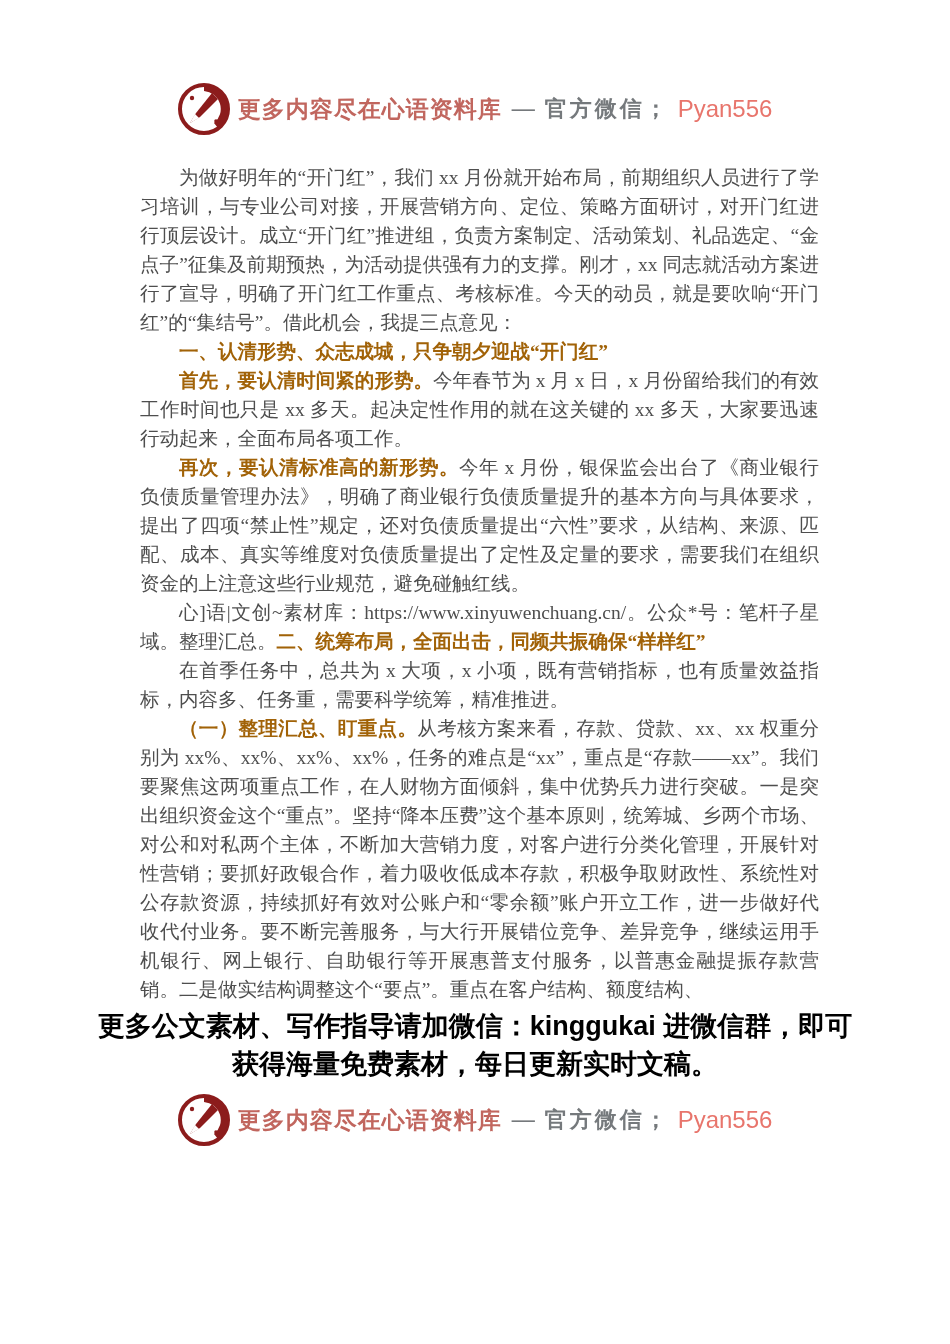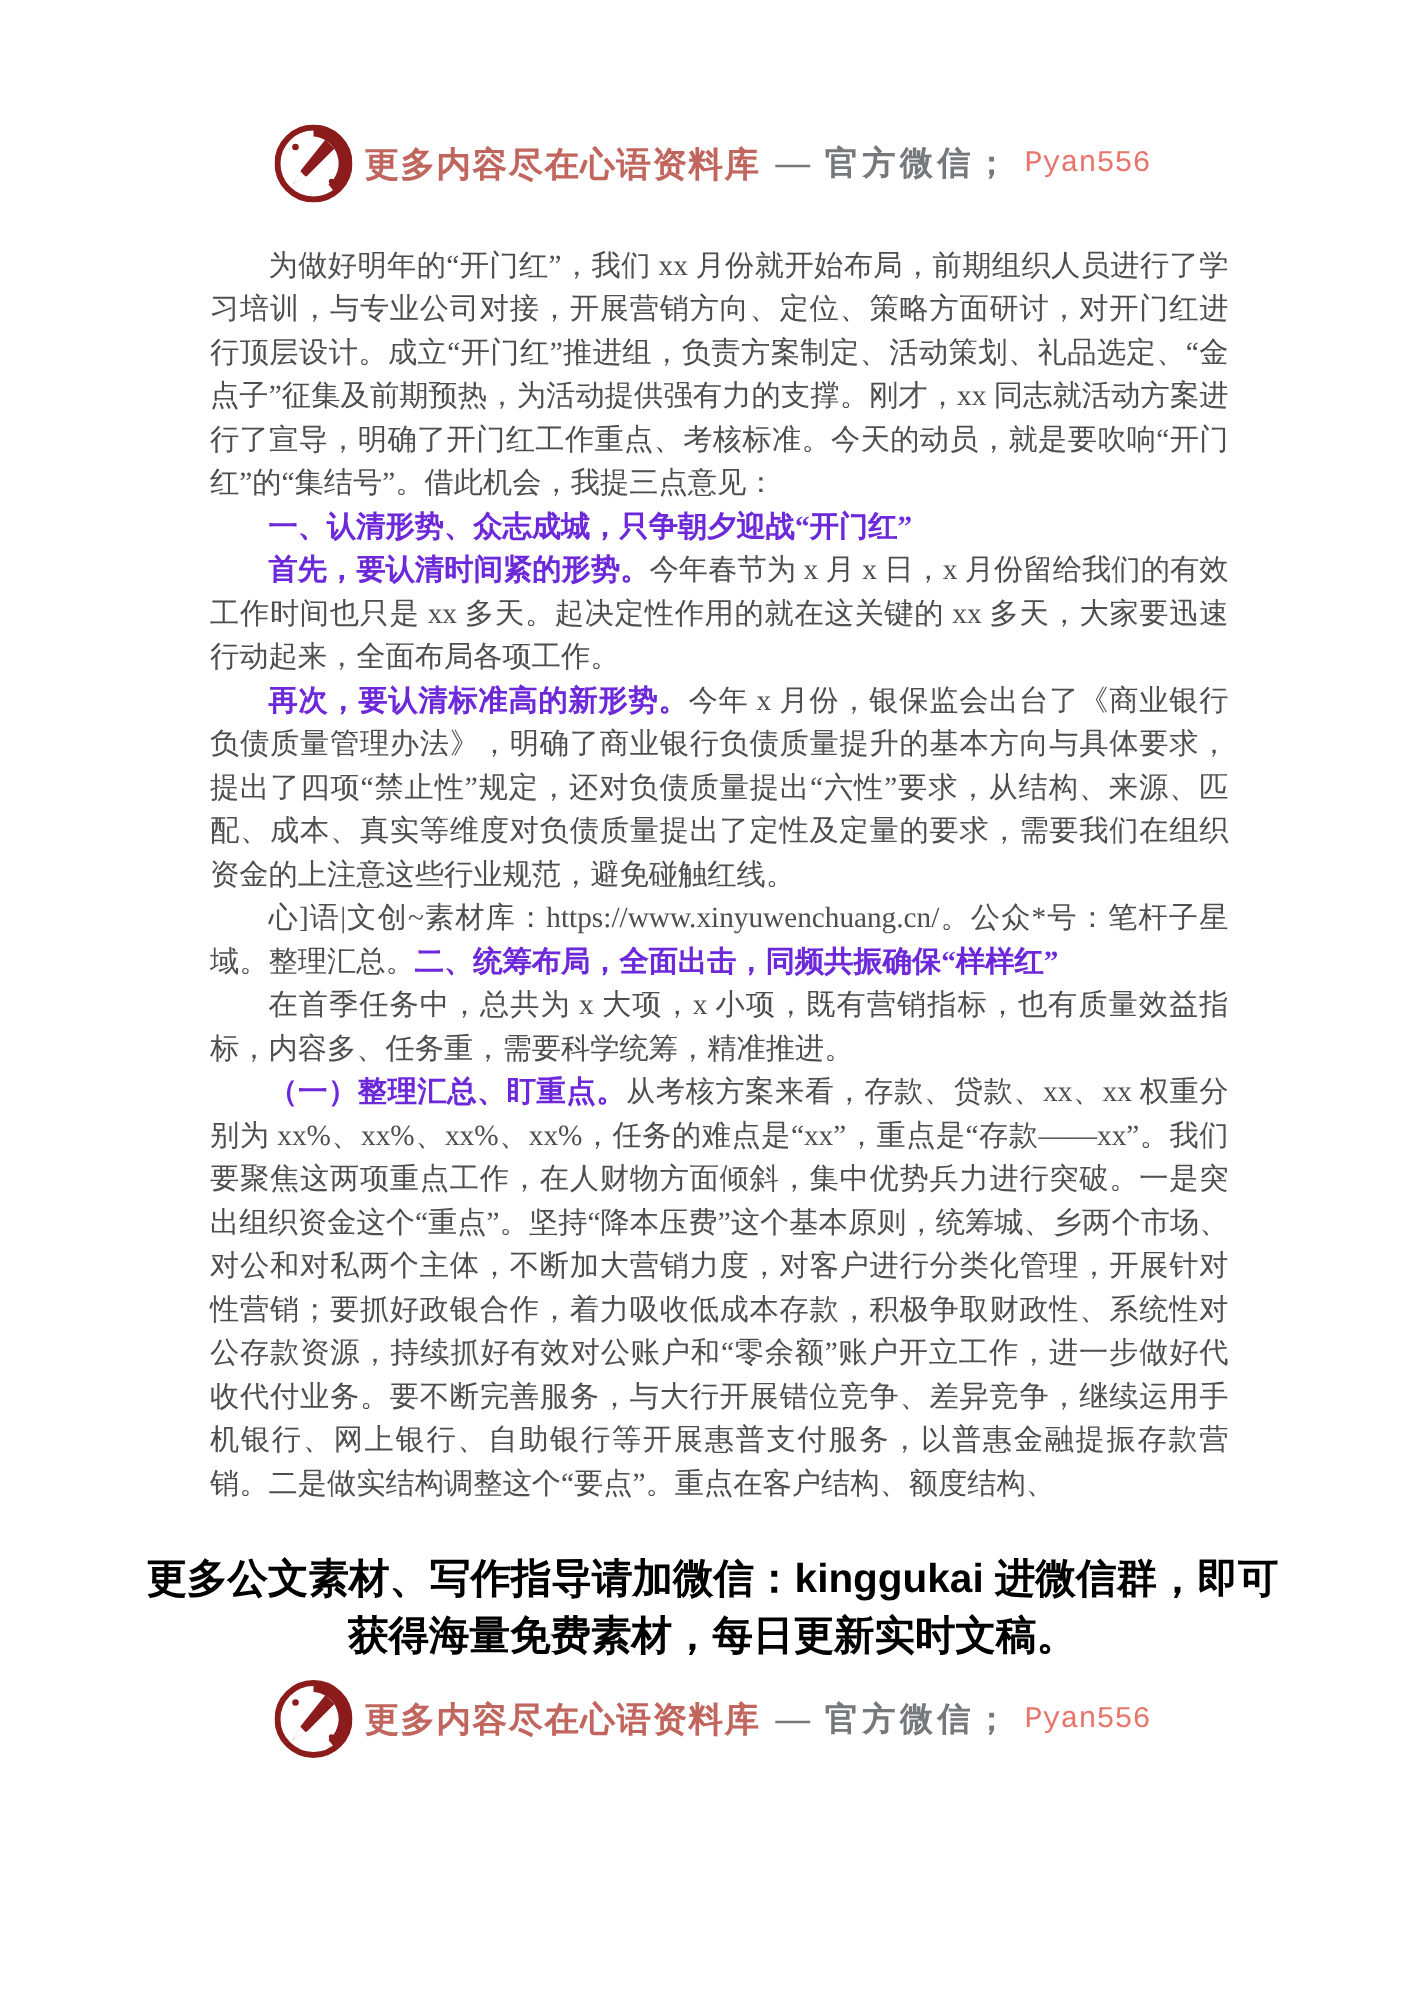--- a/index.html
+++ b/index.html
@@ -21,40 +21,40 @@
   .brand-main{
     font-size:23px;font-weight:bold;letter-spacing:1px;
     font-family:"Liberation Serif","DejaVu Serif",serif;
   }
   .brand-dash{font-size:23px;font-weight:bold;margin:0 2px;}
   .brand-script{
     font-size:22px;font-weight:bold;letter-spacing:3px;
     font-family:"DejaVu Serif","Liberation Serif",serif;
   }
   .brand-id{
-    font-size:20px;font-style:normal;
-    font-family:Liberation Mono, monospace;
+    font-size:24px;font-style:normal;
+    font-family:Liberation Sans, sans-serif;
   }
 
   
   .doc-body{
     margin:27px 131px 0 140px; 
   }
   p.doc-para{
     margin:0;padding:0;
     font-size:19.5px;line-height:29px;
     text-align:justify;
     text-indent:2em;
     color:#4e4e4e;
   }
-  p.doc-para b{color:#6d28d9;}
+  p.doc-para b{color:#a16207;}
 
   
   .promo{
-    margin:29px auto 0 auto;width:762px;
+    margin:3px auto 0 auto;width:762px;
     text-align:center;
     font-family:"Liberation Sans","DejaVu Sans",sans-serif;
     font-weight:bold;
     font-size:27px;line-height:38px;
     color:#000000;
   }
 </style>
 </head>
 <body>
 

